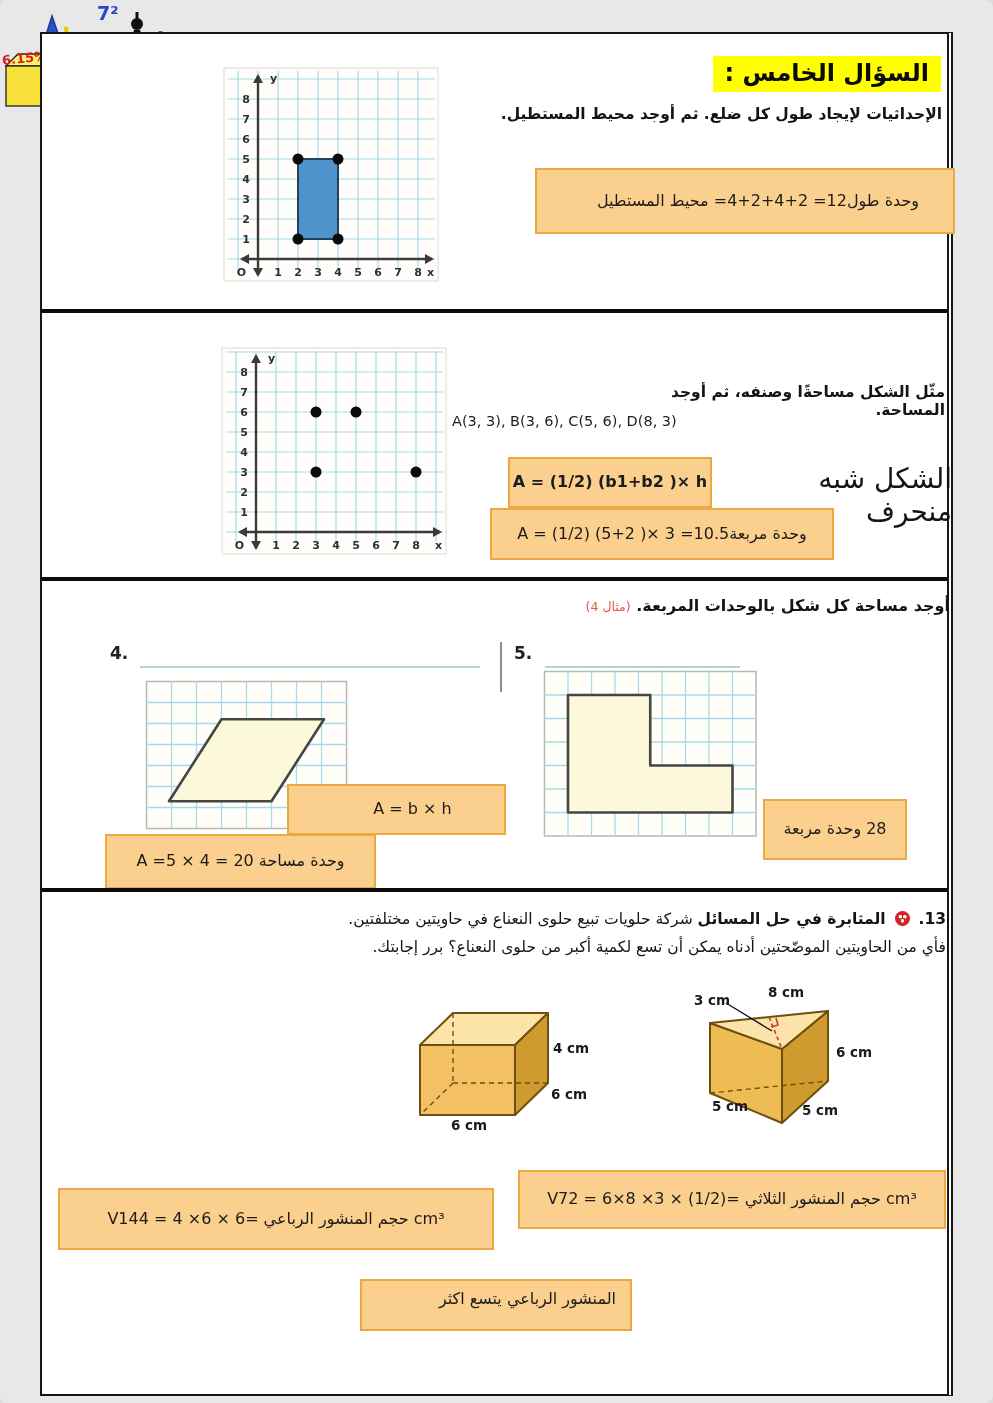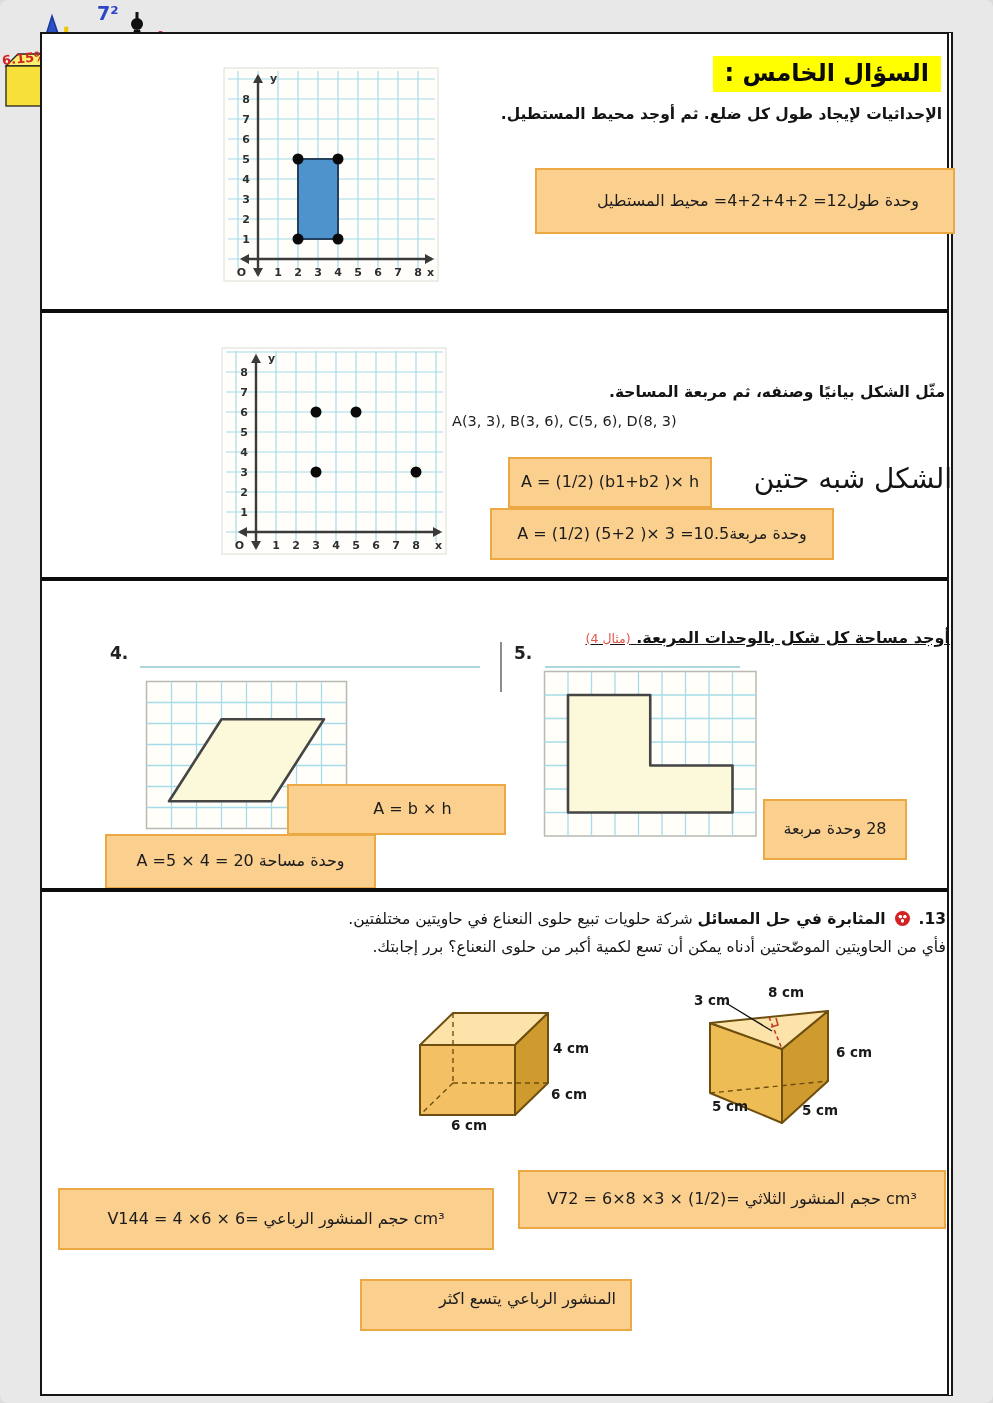--- a/index.html
+++ b/index.html
@@ -14,24 +14,24 @@
         direction:ltr;text-align:center;line-height:1.3;}
   #title{position:absolute;right:52px;top:56px;background:#ffff00;color:#0b0b0b;
          font-size:24px;font-weight:bold;padding:3px 12px 5px;direction:rtl;}
   #p1{position:absolute;left:478px;top:101px;width:464px;font-size:15.5px;font-weight:bold;line-height:1.7;}
   #box-s1{left:535px;top:168px;width:390px;height:62px;padding-left:26px;}
   #grid1{position:absolute;left:222px;top:66px;}
   #d1{top:309px;} #d2{top:577px;} #d3{top:888px;}
   #grid2{position:absolute;left:220px;top:346px;}
   #s2i{position:absolute;left:600px;top:383px;width:345px;font-size:15.5px;font-weight:bold;}
   #s2c{position:absolute;left:452px;top:413px;width:290px;font-size:14.5px;color:#1d1d1d;direction:ltr;}
-  #box-s2f{left:508px;top:457px;width:200px;height:47px;}
+  #box-s2f{left:508px;top:457px;width:200px;height:47px;font-weight:bold;}
   #shape-name{position:absolute;left:740px;top:462px;width:212px;font-size:28px;}
   #box-s2a{left:490px;top:508px;width:340px;height:48px;}
-  #s3h{position:absolute;left:540px;top:628px;width:410px;font-size:16px;font-weight:bold;text-decoration:underline;}
+  #s3h{position:absolute;left:540px;top:596px;width:410px;font-size:16px;font-weight:bold;}
   #s3h .red{color:#e0544a;font-size:12.5px;font-weight:normal;}
   .qlabel{position:absolute;font-size:17px;font-weight:bold;color:#202020;}
   #q4{left:110px;top:643px;} #q5{left:514px;top:643px;}
   .uline{position:absolute;height:2px;background:#aed7dc;top:666px;}
   #u4{left:140px;width:340px;} #u5{left:545px;width:195px;}
   #vd{position:absolute;left:500px;top:642px;width:2px;height:50px;background:#8d8d8d;}
   #grid4{position:absolute;left:145px;top:680px;}
   #grid5{position:absolute;left:543px;top:670px;}
   #box-s3f{left:287px;top:784px;width:183px;height:47px;z-index:3;padding-left:32px;}
   #box-s3a4{left:105px;top:834px;width:267px;height:51px;}
@@ -204,24 +204,24 @@
       <text x="28" y="50" text-anchor="end" font-size="11" font-weight="bold" fill="#2e2e2e">7</text>
       <text x="28" y="30" text-anchor="end" font-size="11" font-weight="bold" fill="#2e2e2e">8</text>
       <text x="48" y="16" font-size="11" font-weight="bold" fill="#2e2e2e">y</text>
       <text x="222" y="203" text-anchor="end" font-size="11" font-weight="bold" fill="#2e2e2e">x</text>
       <text x="24" y="203" text-anchor="end" font-size="11" font-weight="bold" fill="#2e2e2e">O</text>
       <circle cx="96" cy="126" r="5.5" fill="#0a0a0a"></circle>
       <circle cx="96" cy="66" r="5.5" fill="#0a0a0a"></circle>
       <circle cx="136" cy="66" r="5.5" fill="#0a0a0a"></circle>
       <circle cx="196" cy="126" r="5.5" fill="#0a0a0a"></circle>
     </svg>
-  <div id="s2i" class="rtl">مثّل الشكل بيانيًا وصنفه، ثم مربعة المساحة.</div>
+  <div id="s2i" class="rtl">مثّل الشكل مساحةًا وصنفه، ثم أوجد المساحة.</div>
   <div id="s2c">A(3, 3), B(3, 6), C(5, 6), D(8, 3)</div>
   <div id="box-s2f" class="obox">A  = (1/2) (b1+b2 )× h</div>
-  <div id="shape-name" class="rtl">الشكل شبه حتين</div>
+  <div id="shape-name" class="rtl">الشكل شبه منحرف</div>
   <div id="box-s2a" class="obox">A  = (1/2) (5+2 )× 3 =10.5وحدة مربعة</div>
 
   <div id="d2" class="divider"></div>
 
   
   <div id="s3h" class="rtl">
     <span>أوجد مساحة كل شكل بالوحدات المربعة.</span>
     <span class="red">(مثال 4)</span>
   </div>
   <div id="q4" class="qlabel">4.</div>

